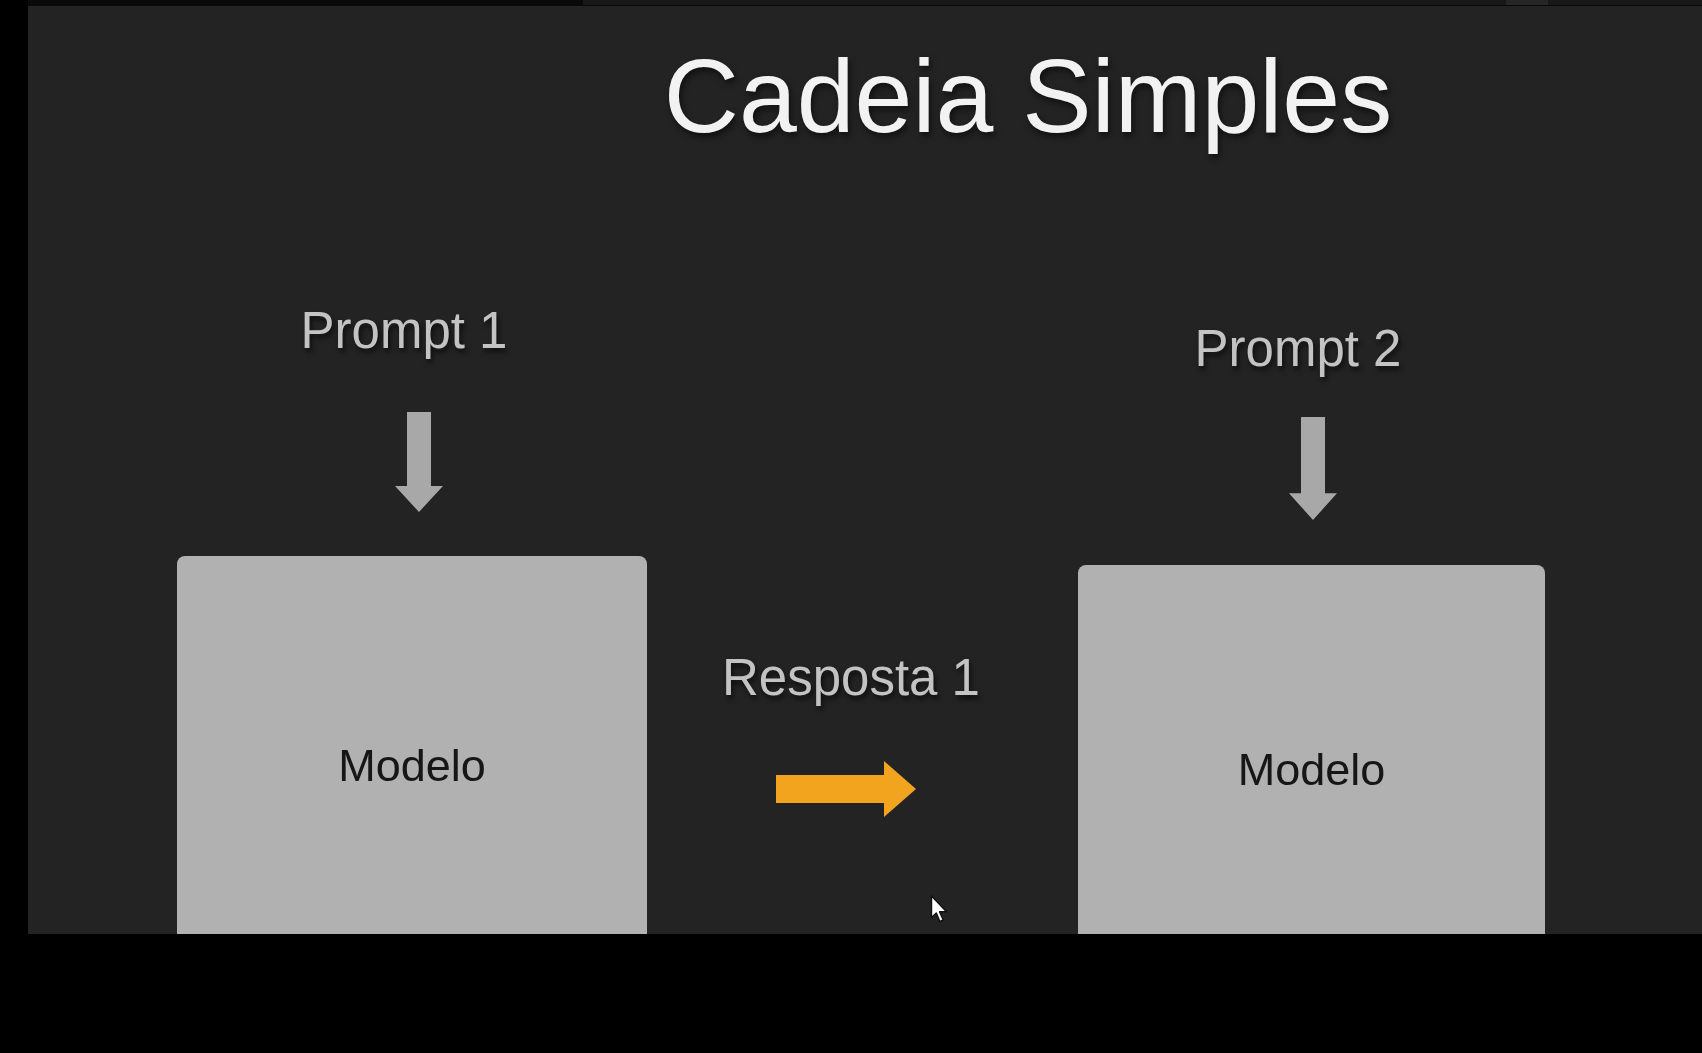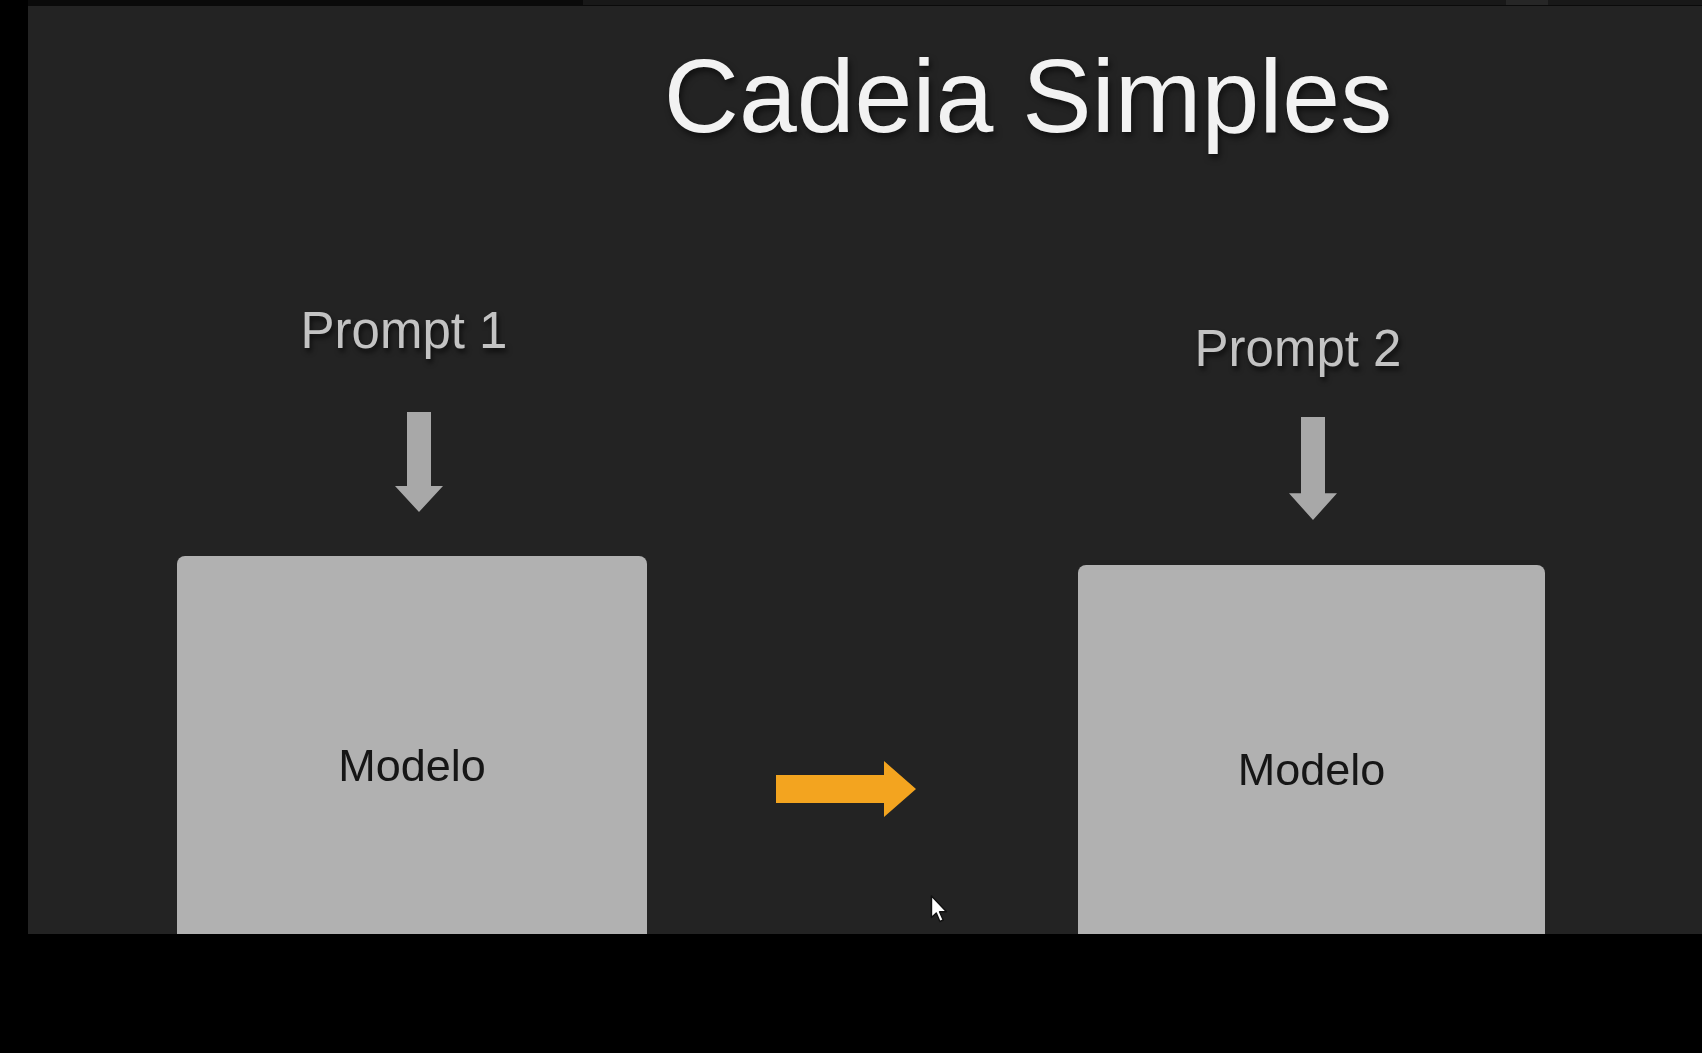--- a/index.html
+++ b/index.html
@@ -82,20 +82,21 @@
   <div class="flow-label label-prompt1">Prompt 1</div>
 
   <svg class="down-arrow down-arrow-left" width="50" height="100" viewBox="0 0 50 100" aria-hidden="true">
     <path d="M13 0 h24 v74 h12 L25 100 L1 74 h12 Z" fill="currentColor"></path>
   </svg>
 
   <div class="model-box box-left">
     <span class="box-label">Modelo</span>
   </div>
 
+  <div class="flow-label label-resposta">Resposta 1</div>
 
   <svg class="orange-arrow" width="140" height="56" viewBox="0 0 140 56" aria-hidden="true">
     <path d="M0 14 h108 V0 l32 28 -32 28 V42 H0 Z" fill="currentColor"></path>
   </svg>
 
   <div class="flow-label label-prompt2">Prompt 2</div>
 
   <svg class="down-arrow down-arrow-right" width="50" height="103" viewBox="0 0 50 100" preserveAspectRatio="none" aria-hidden="true">
     <path d="M13 0 h24 v74 h12 L25 100 L1 74 h12 Z" fill="currentColor"></path>
   </svg>

